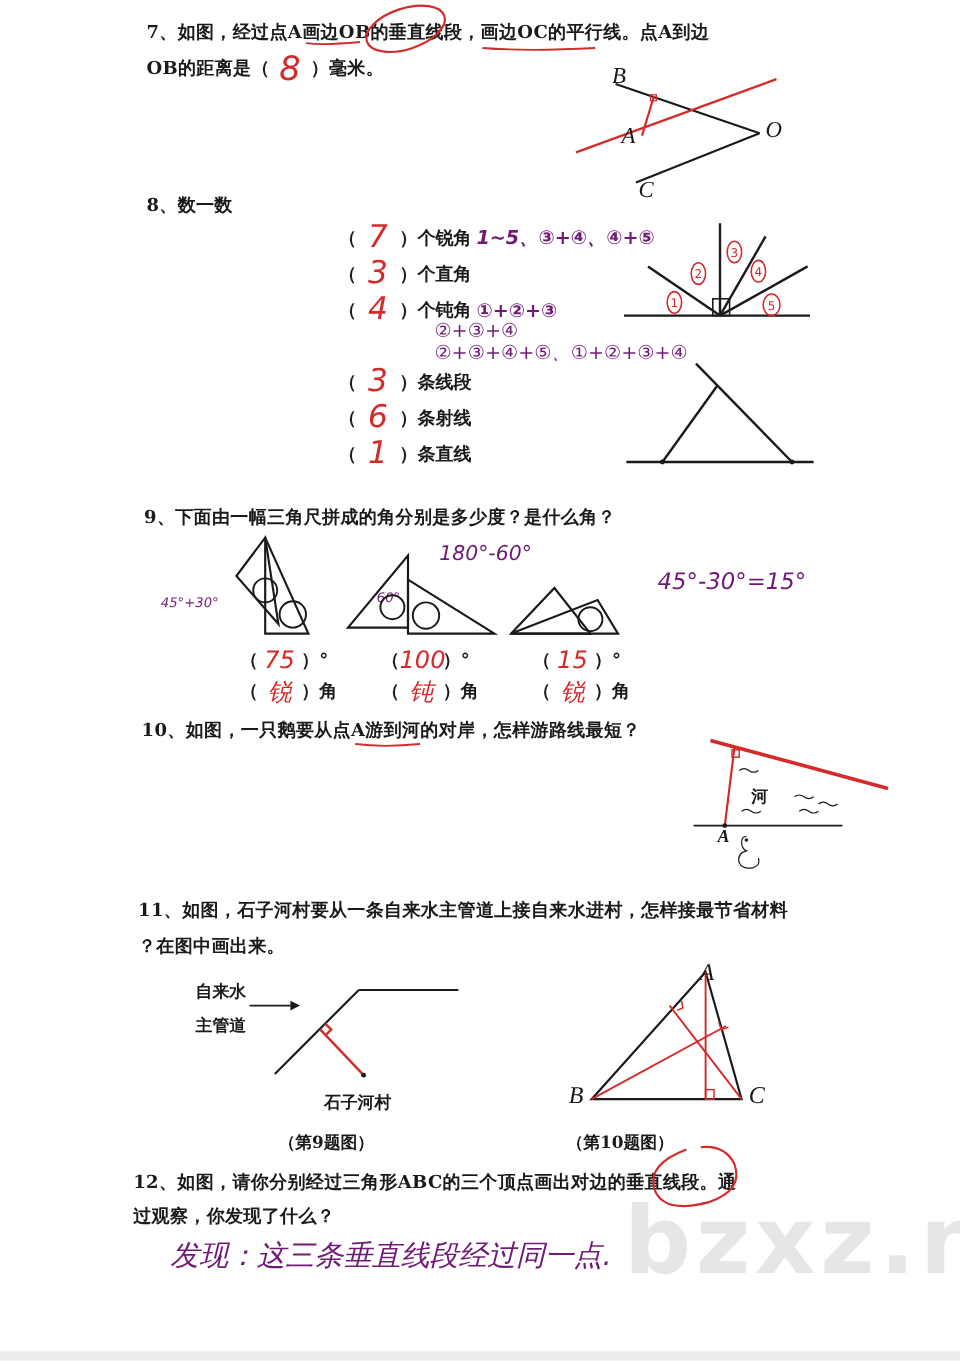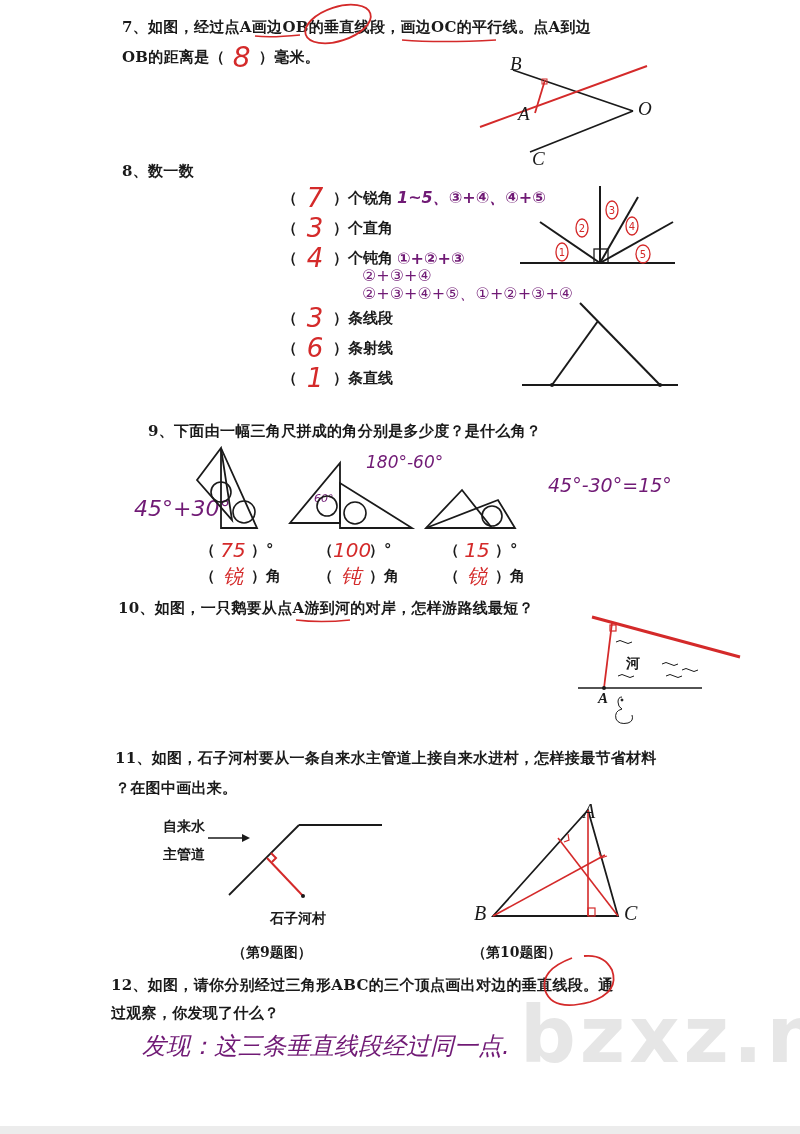--- a/index.html
+++ b/index.html
@@ -113,22 +113,22 @@
   </g>
 </svg>
 <svg width="200" height="100" style="left:510px; top:295px;">
   <line x1="70" y1="8" x2="150" y2="90" stroke="#1a1a1a" stroke-width="2"></line>
   <line x1="88" y1="26" x2="42" y2="90" stroke="#1a1a1a" stroke-width="2"></line>
   <line x1="12" y1="90" x2="168" y2="90" stroke="#1a1a1a" stroke-width="2"></line>
   <circle cx="42" cy="90" r="2" fill="#1a1a1a"></circle>
   <circle cx="150" cy="90" r="2" fill="#1a1a1a"></circle>
 </svg>
 
-<div class="q" style="left:120px; top:418px;margin-left:28px;">9、下面由一幅三角尺拼成的角分别是多少度？是什么角？</div>
-<div class="hand" style="left:134px; top:496px; font-size:22px;">45°+30°</div>
+<div class="q" style="left:120px; top:418px;">9、下面由一幅三角尺拼成的角分别是多少度？是什么角？</div>
+<div class="hand" style="left:134px; top:496px; font-size:11px;">45°+30°</div>
 <div class="hand" style="left:366px; top:452px; font-size:17px;">180°-60°</div>
 <div class="hand" style="left:314px; top:492px; font-size:11px;">60°</div>
 <div class="hand" style="left:548px; top:474px; font-size:19px;">45°-30°=15°</div>
 
 <svg width="340" height="100" style="left:180px; top:448px;">
 
   <polygon points="17,32 41,0 52,72" stroke="#1a1a1a" stroke-width="1.8" fill="none"></polygon>
   <polygon points="41,0 41,80 77,80" stroke="#1a1a1a" stroke-width="1.8" fill="none"></polygon>
   <circle cx="41" cy="44" r="10" stroke="#1a1a1a" stroke-width="1.6" fill="none"></circle>
   <circle cx="64" cy="64" r="11" stroke="#1a1a1a" stroke-width="1.6" fill="none"></circle>

